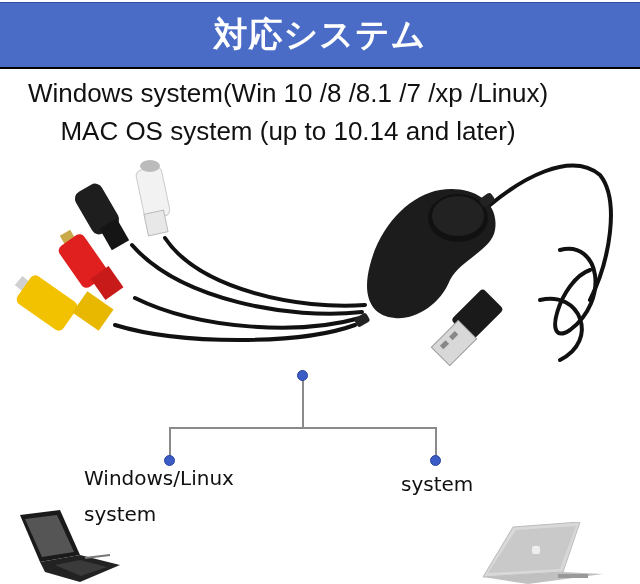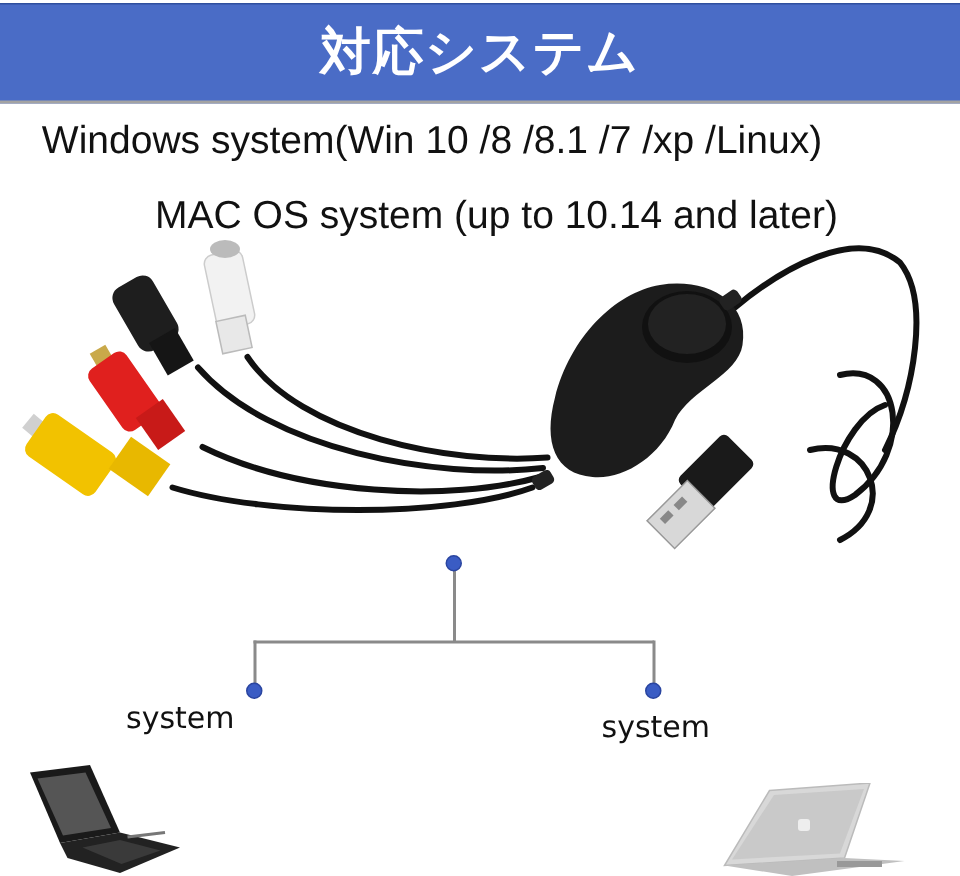--- a/index.html
+++ b/index.html
@@ -1,21 +1,21 @@
 <!DOCTYPE html>
 <html><head>
 <meta charset="utf-8">
 <style>
   html,body{margin:0;padding:0;background:#fff;}
   body{width:640px;height:584px;position:relative;overflow:hidden;font-family:"DejaVu Sans",sans-serif;}
-  .header{position:absolute;left:0;top:2px;width:640px;height:64px;background:#4a6cc6;border-top:1px solid #2f4f9e;border-bottom:2px solid #a3a3a3;display:flex;align-items:center;justify-content:center;}
+  .header{position:absolute;left:0;top:2px;width:640px;height:64px;background:#4a6cc6;border-top:1px solid #2f4f9e;border-bottom:2px solid #000000;display:flex;align-items:center;justify-content:center;}
   .header h1{margin:0;color:#fff;font-size:34px;font-weight:bold;letter-spacing:1px;font-family:"DejaVu Sans",sans-serif;}
   .compat{position:absolute;left:0;width:576px;text-align:center;color:#111;font-family:"Liberation Sans",sans-serif;font-size:26px;}
   .l1{top:78px;}
-  .l2{top:128px;margin-left:43px;}
+  .l2{top:116px;}
   .product{position:absolute;left:0;top:150px;}
   .line{position:absolute;background:#8a8a8a;}
   .dot{position:absolute;width:9px;height:9px;border-radius:50%;background:#3a5cc4;border:1px solid #2a45a0;}
   .label{position:absolute;color:#111;font-family:"DejaVu Sans",sans-serif;font-size:20px;line-height:36px;}
   .laptop{position:absolute;}
 </style>
 </head>
 <body>
 
 <div class="header">
@@ -78,20 +78,21 @@
 
 <div class="line" style="left:302px;top:378px;width:2px;height:50px;"></div>
 <div class="line" style="left:169px;top:427px;width:267px;height:2px;"></div>
 <div class="line" style="left:169px;top:427px;width:2px;height:32px;"></div>
 <div class="line" style="left:435px;top:427px;width:2px;height:32px;"></div>
 <div class="dot" style="left:297px;top:370px;"></div>
 <div class="dot" style="left:164px;top:455px;"></div>
 <div class="dot" style="left:430px;top:455px;"></div>
 
 <div class="label" style="left:84px;top:460px;">
+  <div>Windows/Linux</div>
   <div>system</div>
 </div>
 <div class="label" style="left:401px;top:466px;">
   <div>system</div>
 </div>
 
 <svg class="laptop" style="left:15px;top:510px;" width="110" height="74" viewBox="0 0 110 74">
   <polygon points="5,5 45,0 65,45 25,52" fill="#1a1a1a"></polygon>
   <polygon points="10,9 42,5 59,42 27,47" fill="#555"></polygon>
   <polygon points="25,52 65,45 105,55 65,72 30,62" fill="#222"></polygon>

